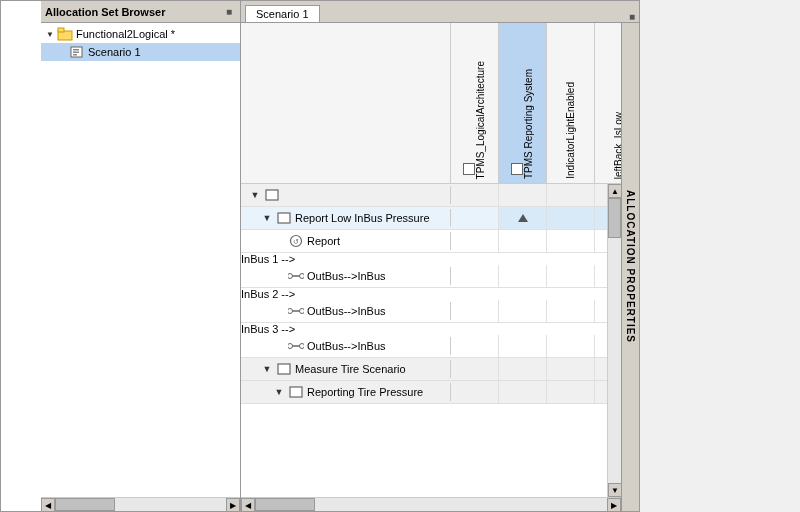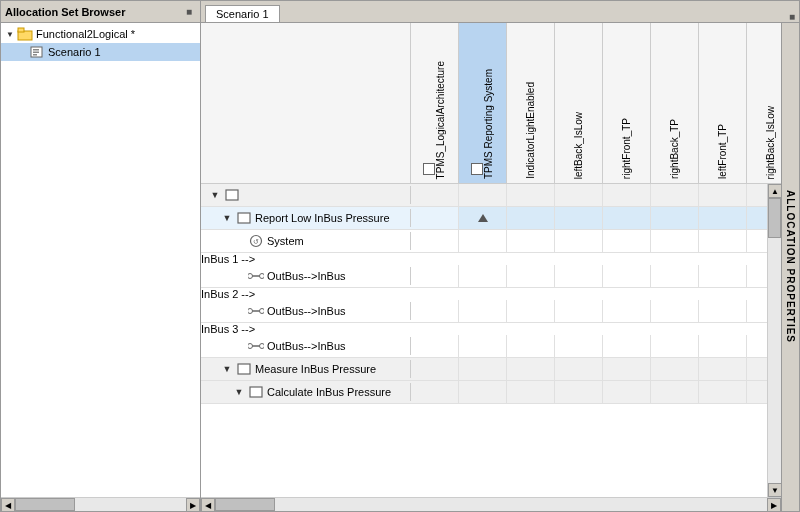--- a/index.html
+++ b/index.html
@@ -1,23 +1,24 @@
 <!DOCTYPE html>
 <html><head>
   <meta charset="utf-8">
   <style>
     * { box-sizing: border-box; margin: 0; padding: 0; }
     body { font-family: Arial, sans-serif; font-size: 11px; background: #f0f0f0; overflow: hidden; }
 
     .app-container {
       display: flex;
-      width: 800px;
+      width: 640px;
       height: 512px;
       border: 1px solid #999;
       background: #fff;
+      padding-left: 40px;
     }
 
     
     .left-panel {
       width: 200px;
       min-width: 200px;
       border-right: 1px solid #999;
       display: flex;
       flex-direction: column;
       background: #fff;
@@ -480,21 +481,21 @@
             <div class="grid-row">
               <div class="row-label">
                 <span class="indent-spacer-2"></span>
                 <span class="row-expand"></span>
                 <span class="row-icon">
                   <svg width="14" height="14" viewBox="0 0 14 14">
                     <circle cx="7" cy="7" r="5.5" fill="#fff" stroke="#666" stroke-width="1.2"></circle>
                     <text x="7" y="10" text-anchor="middle" font-size="7" fill="#666">↺</text>
                   </svg>
                 </span>
-                <span>System</span>
+                <span>Report</span>
               </div>
               <div class="grid-cell"></div>
               <div class="grid-cell"></div>
               <div class="grid-cell"></div>
               <div class="grid-cell"></div>
               <div class="grid-cell"></div>
               <div class="grid-cell"></div>
               <div class="grid-cell"></div>
               <div class="grid-cell"></div>
 
@@ -578,21 +579,21 @@
             
             <div class="grid-row section-header">
               <div class="row-label">
                 <span class="indent-spacer-1"></span>
                 <span class="row-expand">▼</span>
                 <span class="row-icon">
                   <svg width="14" height="12" viewBox="0 0 14 12">
                       <rect x="1" y="1" width="12" height="10" fill="#fff" stroke="#666" stroke-width="1.2"></rect>
                     </svg>
                 </span>
-                <span>Measure InBus Pressure</span>
+                <span>Measure Tire Scenario</span>
               </div>
               <div class="grid-cell"></div>
               <div class="grid-cell"></div>
               <div class="grid-cell"></div>
               <div class="grid-cell"></div>
               <div class="grid-cell"></div>
               <div class="grid-cell"></div>
               <div class="grid-cell"></div>
               <div class="grid-cell"></div>
 
@@ -601,21 +602,21 @@
             
             <div class="grid-row section-header">
               <div class="row-label">
                 <span class="indent-spacer-2"></span>
                 <span class="row-expand">▼</span>
                 <span class="row-icon">
                   <svg width="14" height="12" viewBox="0 0 14 12">
                       <rect x="1" y="1" width="12" height="10" fill="#fff" stroke="#666" stroke-width="1.2"></rect>
                     </svg>
                 </span>
-                <span>Calculate InBus Pressure</span>
+                <span>Reporting Tire Pressure</span>
               </div>
               <div class="grid-cell"></div>
               <div class="grid-cell"></div>
               <div class="grid-cell"></div>
               <div class="grid-cell"></div>
               <div class="grid-cell"></div>
               <div class="grid-cell"></div>
               <div class="grid-cell"></div>
               <div class="grid-cell"></div>
 

